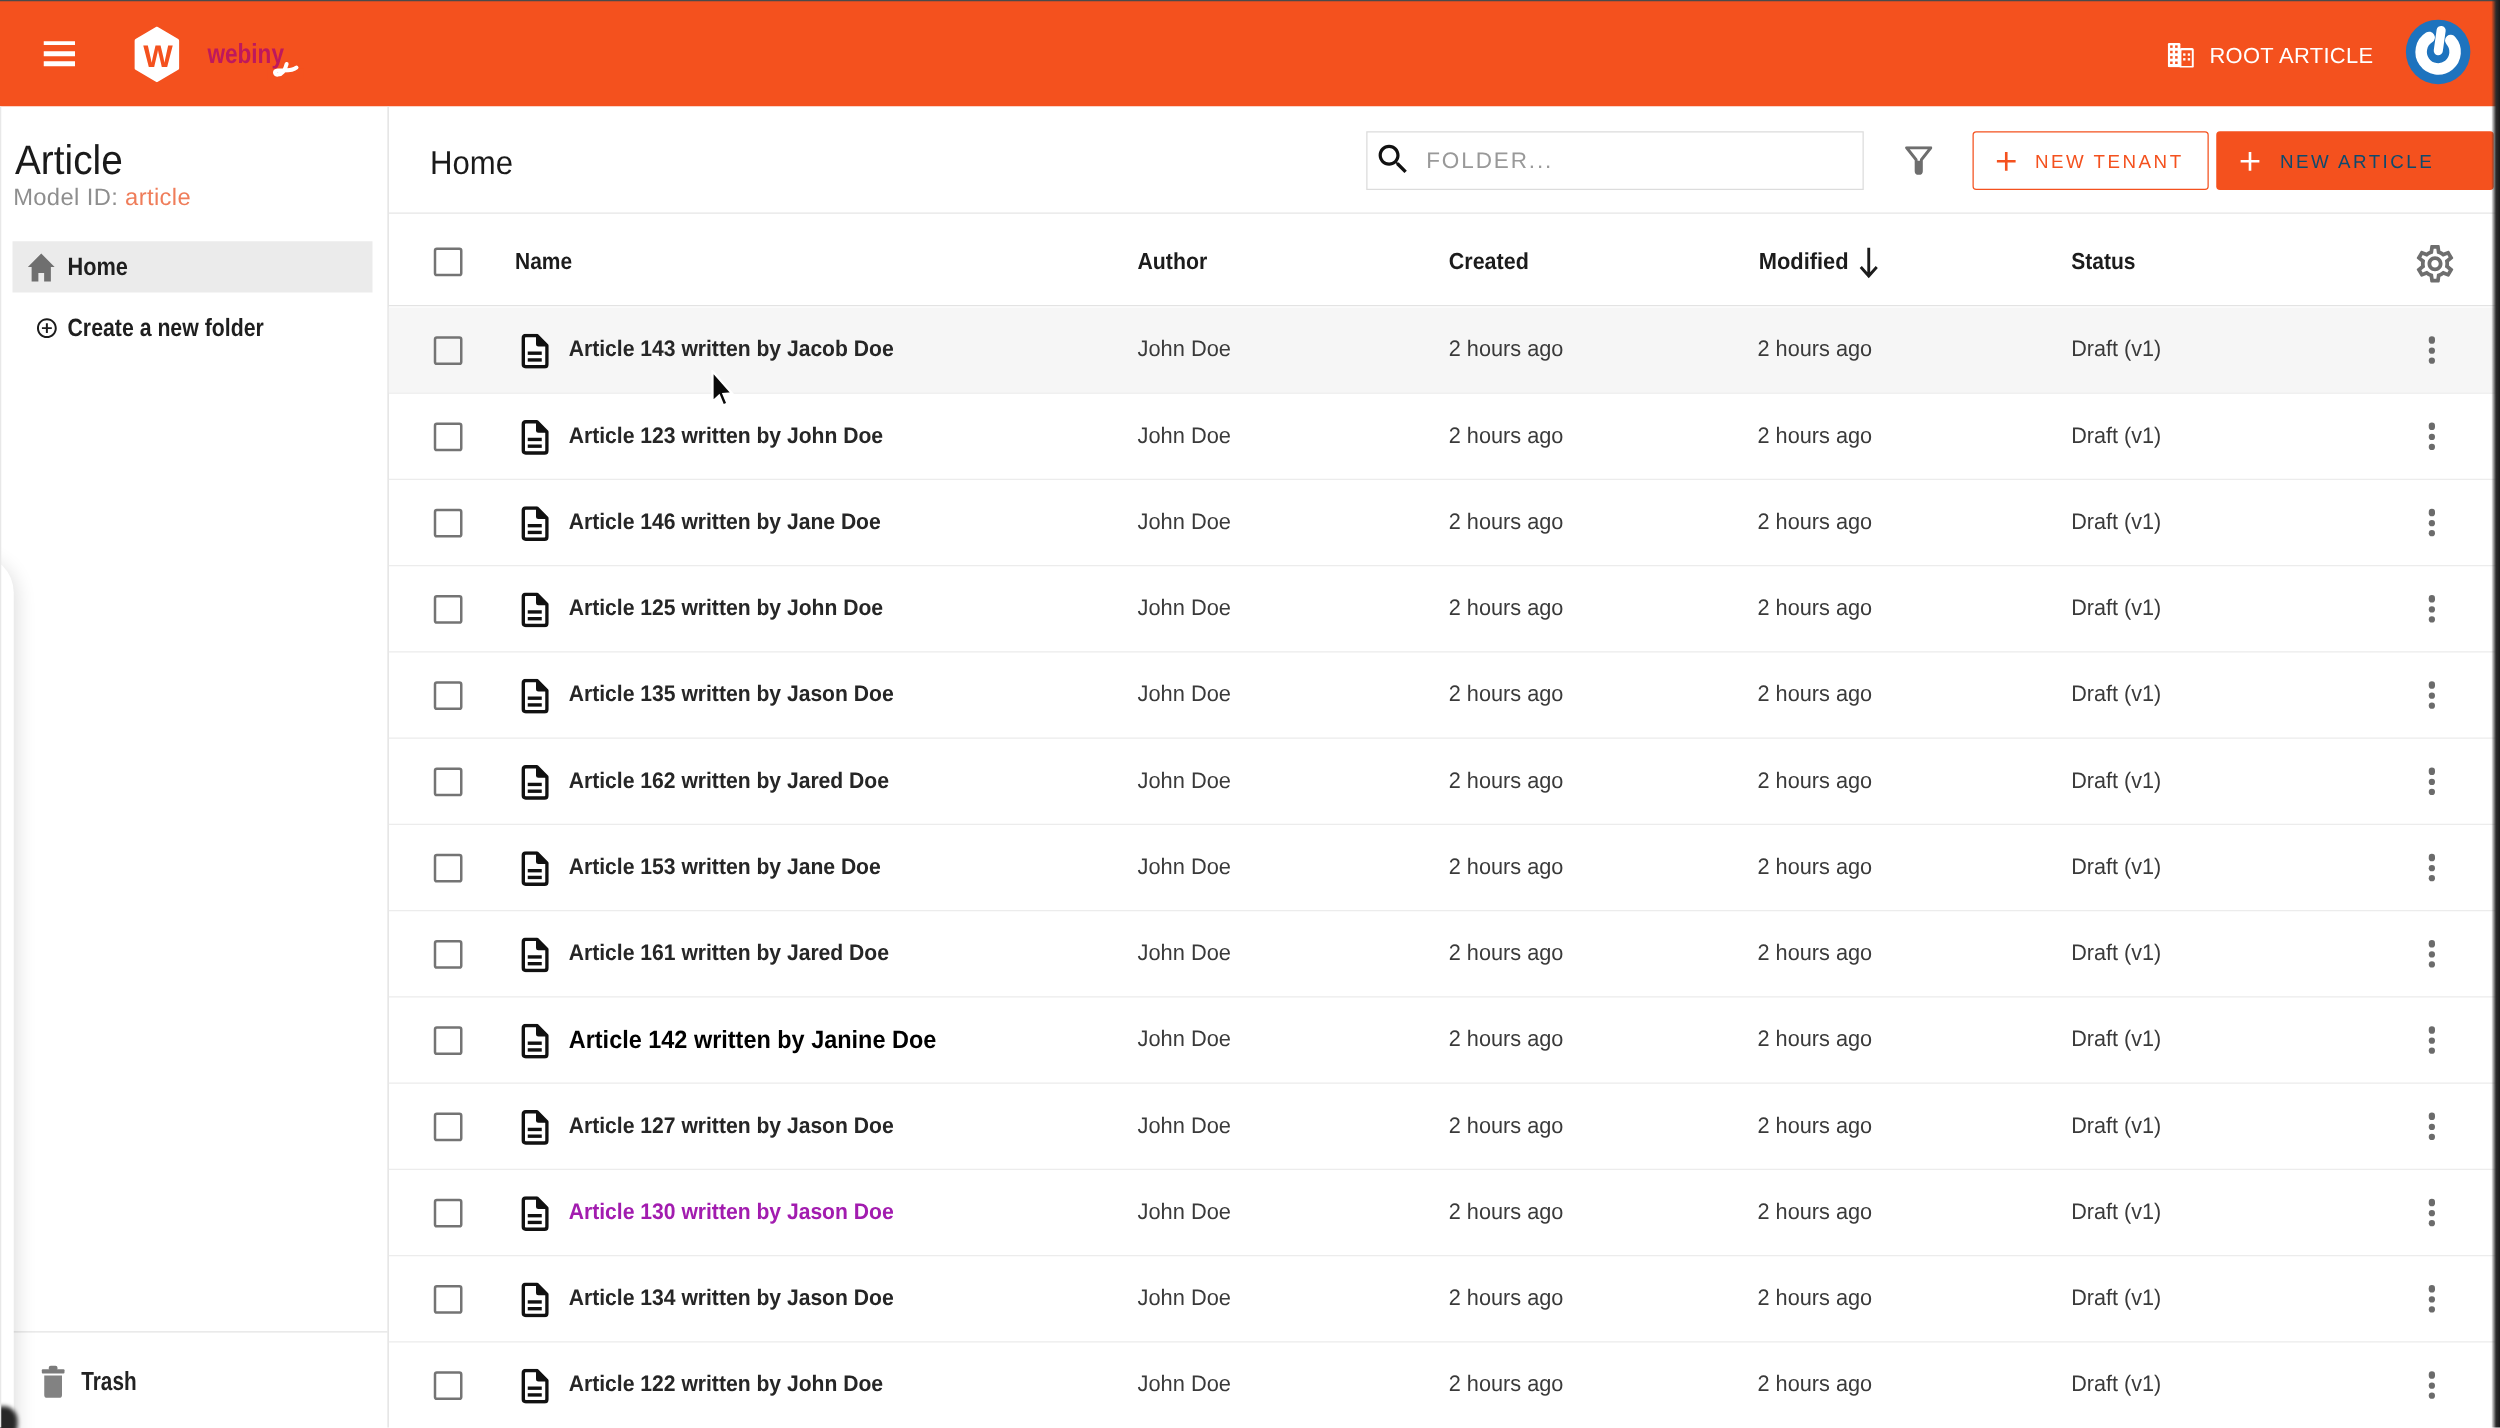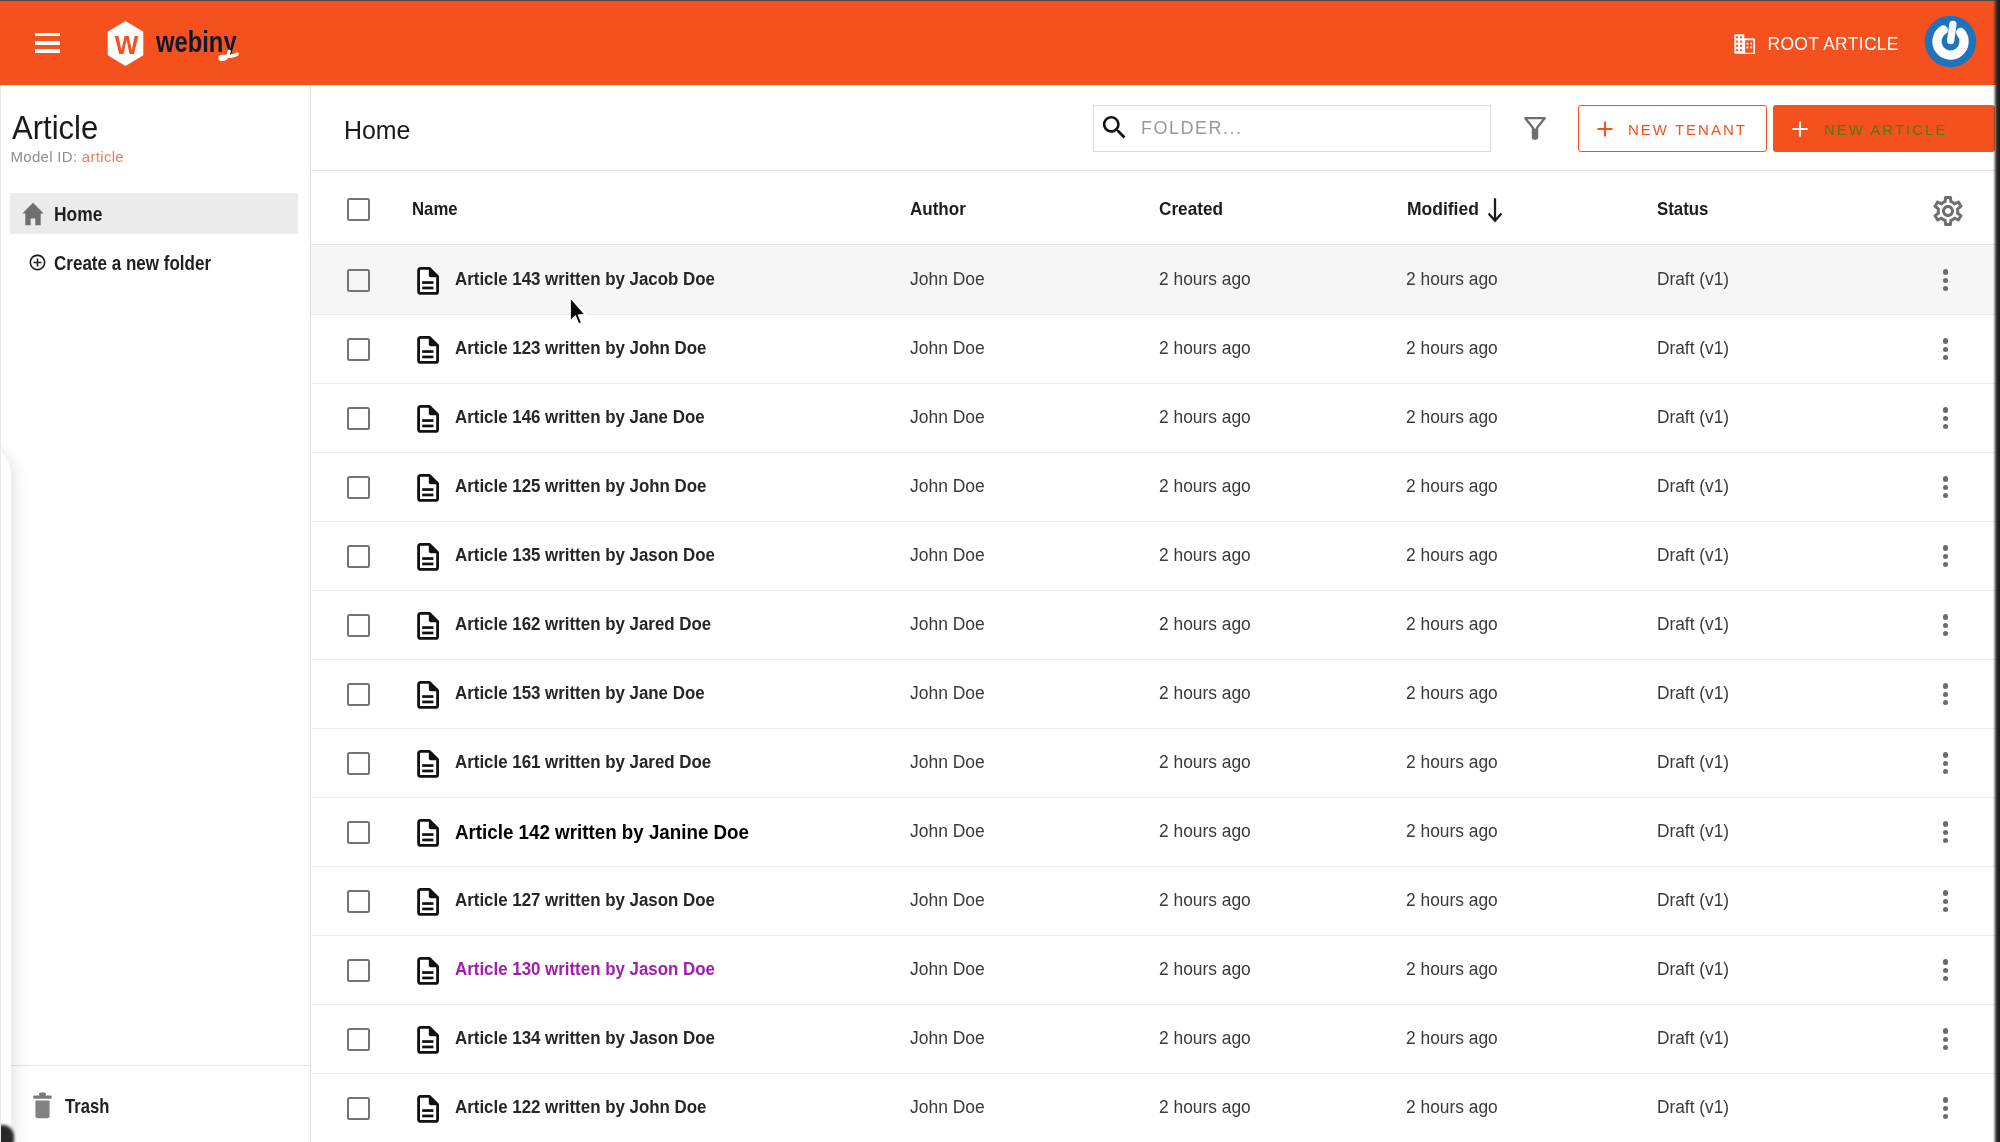--- a/index.html
+++ b/index.html
@@ -11,21 +11,21 @@
 </style></head><body>
 
 <div class="abs" style="left:0;top:0;width:2000px;height:85px;background:#f4511e"></div>
 <div class="abs" style="left:35px;top:32.5px;width:25px;height:3.9px;background:#fff"></div>
 <div class="abs" style="left:35px;top:41px;width:25px;height:3.9px;background:#fff"></div>
 <div class="abs" style="left:35px;top:49.2px;width:25px;height:3.9px;background:#fff"></div>
 <svg class="abs" style="left:107px;top:21px" width="37" height="45" viewBox="0 0 37 45">
 <path d="M18.5 1.8 L34.8 11.5 V33.5 L18.5 43.2 L2.2 33.5 V11.5 Z" fill="#fff" stroke="#fff" stroke-width="3" stroke-linejoin="round"></path>
 <text x="19.5" y="32.5" text-anchor="middle" font-family="Liberation Sans" font-weight="bold" font-size="25" fill="#f4511e">W</text>
 </svg>
-<span class="abs b" style="left:156px;top:28px;font-size:29px;line-height:29px;color:#0f172a"><span class="sx" style="transform:scaleX(0.82)">webiny</span></span>
+<span class="abs b" style="left:166px;top:28px;font-size:22px;line-height:29px;color:#be185d"><span class="sx" style="transform:scaleX(0.82)">webiny</span></span>
 <div class="abs" style="left:214px;top:54.5px;width:29px;height:9px;background:#f4511e"></div>
 <svg class="abs" style="left:210px;top:48px" width="32" height="18" viewBox="0 0 32 18">
     <path d="M19.3 3.2 C18 8.5 15.2 11.6 12.3 11.7 C9.3 11.8 9.2 8.6 12.2 8.4 C16.5 8.1 23.5 9.4 27.2 6.0" fill="none" stroke="#fff" stroke-width="3.2" stroke-linecap="round"></path>
   </svg>
 <svg class="abs" style="left:1733.5px;top:34px" width="21" height="20" viewBox="0 0 21 20">
 <rect x="0.3" y="0.3" width="10" height="19.4" rx="1" fill="#fff"></rect>
 <rect x="10.2" y="5.3" width="10.2" height="14.4" rx="1.2" fill="none" stroke="#fff" stroke-width="1.9"></rect>
 <g fill="#f4511e">
 <rect x="2.1" y="2.3" width="2" height="2"></rect>
       <rect x="6.1" y="2.3" width="2" height="2"></rect>
@@ -47,21 +47,21 @@
 <svg class="abs" style="left:1924px;top:15px" width="53" height="53" viewBox="0 0 53 53">
 <circle cx="26.5" cy="26.5" r="25.8" fill="#1e73be"></circle>
 <g transform="rotate(8 26.5 26.5)">
 <path d="M 35.24 16.08 A 13.6 13.6 0 1 1 17.76 16.08" fill="none" stroke="#fff" stroke-width="9.2" stroke-linecap="round"></path>
 <line x1="26.5" y1="25.5" x2="26.5" y2="9.2" stroke="#fff" stroke-width="7.3" stroke-linecap="round"></line>
 </g>
 </svg>
 <div class="abs" style="left:0;top:0;width:2000px;height:1px;background:#4a4a4a"></div>
 <div class="abs" style="left:310px;top:85px;width:1px;height:1057px;background:#dedede"></div>
 <span class="abs" style="left:12px;top:108.5px;font-size:33px;color:#1a1a1a"><span class="sx" style="transform:scaleX(0.94)">Article</span></span>
-<span class="abs" style="left:10.5px;top:148px;font-size:15px;letter-spacing:0.3px;color:#8e8e8e"><span class="sx" style="transform:scaleX(1)">Model ID: <span style="color:#ef7d5a">article</span></span></span>
+<span class="abs" style="left:10.5px;top:148px;font-size:19px;letter-spacing:0.3px;color:#8e8e8e"><span class="sx" style="transform:scaleX(1)">Model ID: <span style="color:#ef7d5a">article</span></span></span>
 <div class="abs" style="left:10px;top:193px;width:288px;height:41px;background:#ebebeb"></div>
 <svg class="abs" style="left:20.5px;top:201.5px" width="24" height="24" viewBox="0 0 23 24">
 <path d="M11.5 0.8 L0.8 11.6 H3.8 V23.2 H9.2 v-6.8 h4.6 v6.8 H19.2 V11.6 h3 Z" fill="#6f6f6f"></path>
 </svg>
 <span class="abs b" style="left:54px;top:203px;font-size:20px;color:#1f1f1f"><span class="sx" style="transform:scaleX(0.87)">Home</span></span>
 <svg class="abs" style="left:28px;top:253px" width="19" height="19" viewBox="0 0 24 24">
 <path d="M13 7h-2v4H7v2h4v4h2v-4h4v-2h-4V7zm-1-5C6.48 2 2 6.48 2 12s4.48 10 10 10 10-4.48 10-10S17.52 2 12 2zm0 18c-4.41 0-8-3.59-8-8s3.59-8 8-8 8 3.59 8 8-3.59 8-8 8z" fill="#1c1c1c"></path>
 </svg>
 <span class="abs b" style="left:54px;top:252px;font-size:20px;color:#1f1f1f"><span class="sx" style="transform:scaleX(0.851)">Create a new folder</span></span>
 <div class="abs" style="left:0;top:1065px;width:310px;height:1px;background:#e4e4e4"></div>
@@ -83,21 +83,21 @@
 </svg>
 <div class="abs" style="left:1578px;top:105px;width:189px;height:47px;border:1.6px solid #f4511e;border-radius:3px;background:#fff"></div>
 <svg class="abs" style="left:1596px;top:120px" width="18" height="18" viewBox="0 0 18 18">
 <path d="M9 1.5 V16.5 M1.5 9 H16.5" stroke="#f4511e" stroke-width="2.1"></path>
 </svg>
 <span class="abs" style="left:1628px;top:121px;font-size:15px;letter-spacing:2px;color:#f4511e">NEW TENANT</span>
 <div class="abs" style="left:1773px;top:105px;width:222px;height:47px;border-radius:3px;background:#f4511e"></div>
 <svg class="abs" style="left:1791px;top:120px" width="18" height="18" viewBox="0 0 18 18">
 <path d="M9 1.5 V16.5 M1.5 9 H16.5" stroke="#fff" stroke-width="2.1"></path>
 </svg>
-<span class="abs" style="left:1824px;top:121px;font-size:15px;letter-spacing:2px;color:#4d7c0f">NEW ARTICLE</span>
+<span class="abs" style="left:1824px;top:121px;font-size:15px;letter-spacing:2px;color:#0c4a6e">NEW ARTICLE</span>
 <div class="abs" style="left:311px;top:170px;width:1689px;height:1px;background:#e6e6e6"></div>
 <div class="abs" style="left:347px;top:197.5px;width:23px;height:23px;border:2.4px solid #747474;border-radius:2.5px;background:transparent"></div>
 <span class="abs b" style="left:412px;top:197.5px;font-size:18.5px;color:#1c1c1c"><span class="sx" style="transform:scaleX(0.906)">Name</span></span>
 <span class="abs b" style="left:910px;top:197.5px;font-size:18.5px;color:#1c1c1c"><span class="sx" style="transform:scaleX(0.92)">Author</span></span>
 <span class="abs b" style="left:1159px;top:197.5px;font-size:18.5px;color:#1c1c1c"><span class="sx" style="transform:scaleX(0.93)">Created</span></span>
 <span class="abs b" style="left:1407px;top:197.5px;font-size:18.5px;color:#1c1c1c"><span class="sx" style="transform:scaleX(0.945)">Modified</span></span>
 <span class="abs b" style="left:1657px;top:197.5px;font-size:18.5px;color:#1c1c1c"><span class="sx" style="transform:scaleX(0.91)">Status</span></span>
 <svg class="abs" style="left:1487px;top:196.5px" width="16" height="26" viewBox="0 0 16 26">
 <path d="M8 1.2 V23.6 M1.6 16.6 L8 23.8 L14.4 16.6" fill="none" stroke="#1c1c1c" stroke-width="2.3"></path>
 </svg>

